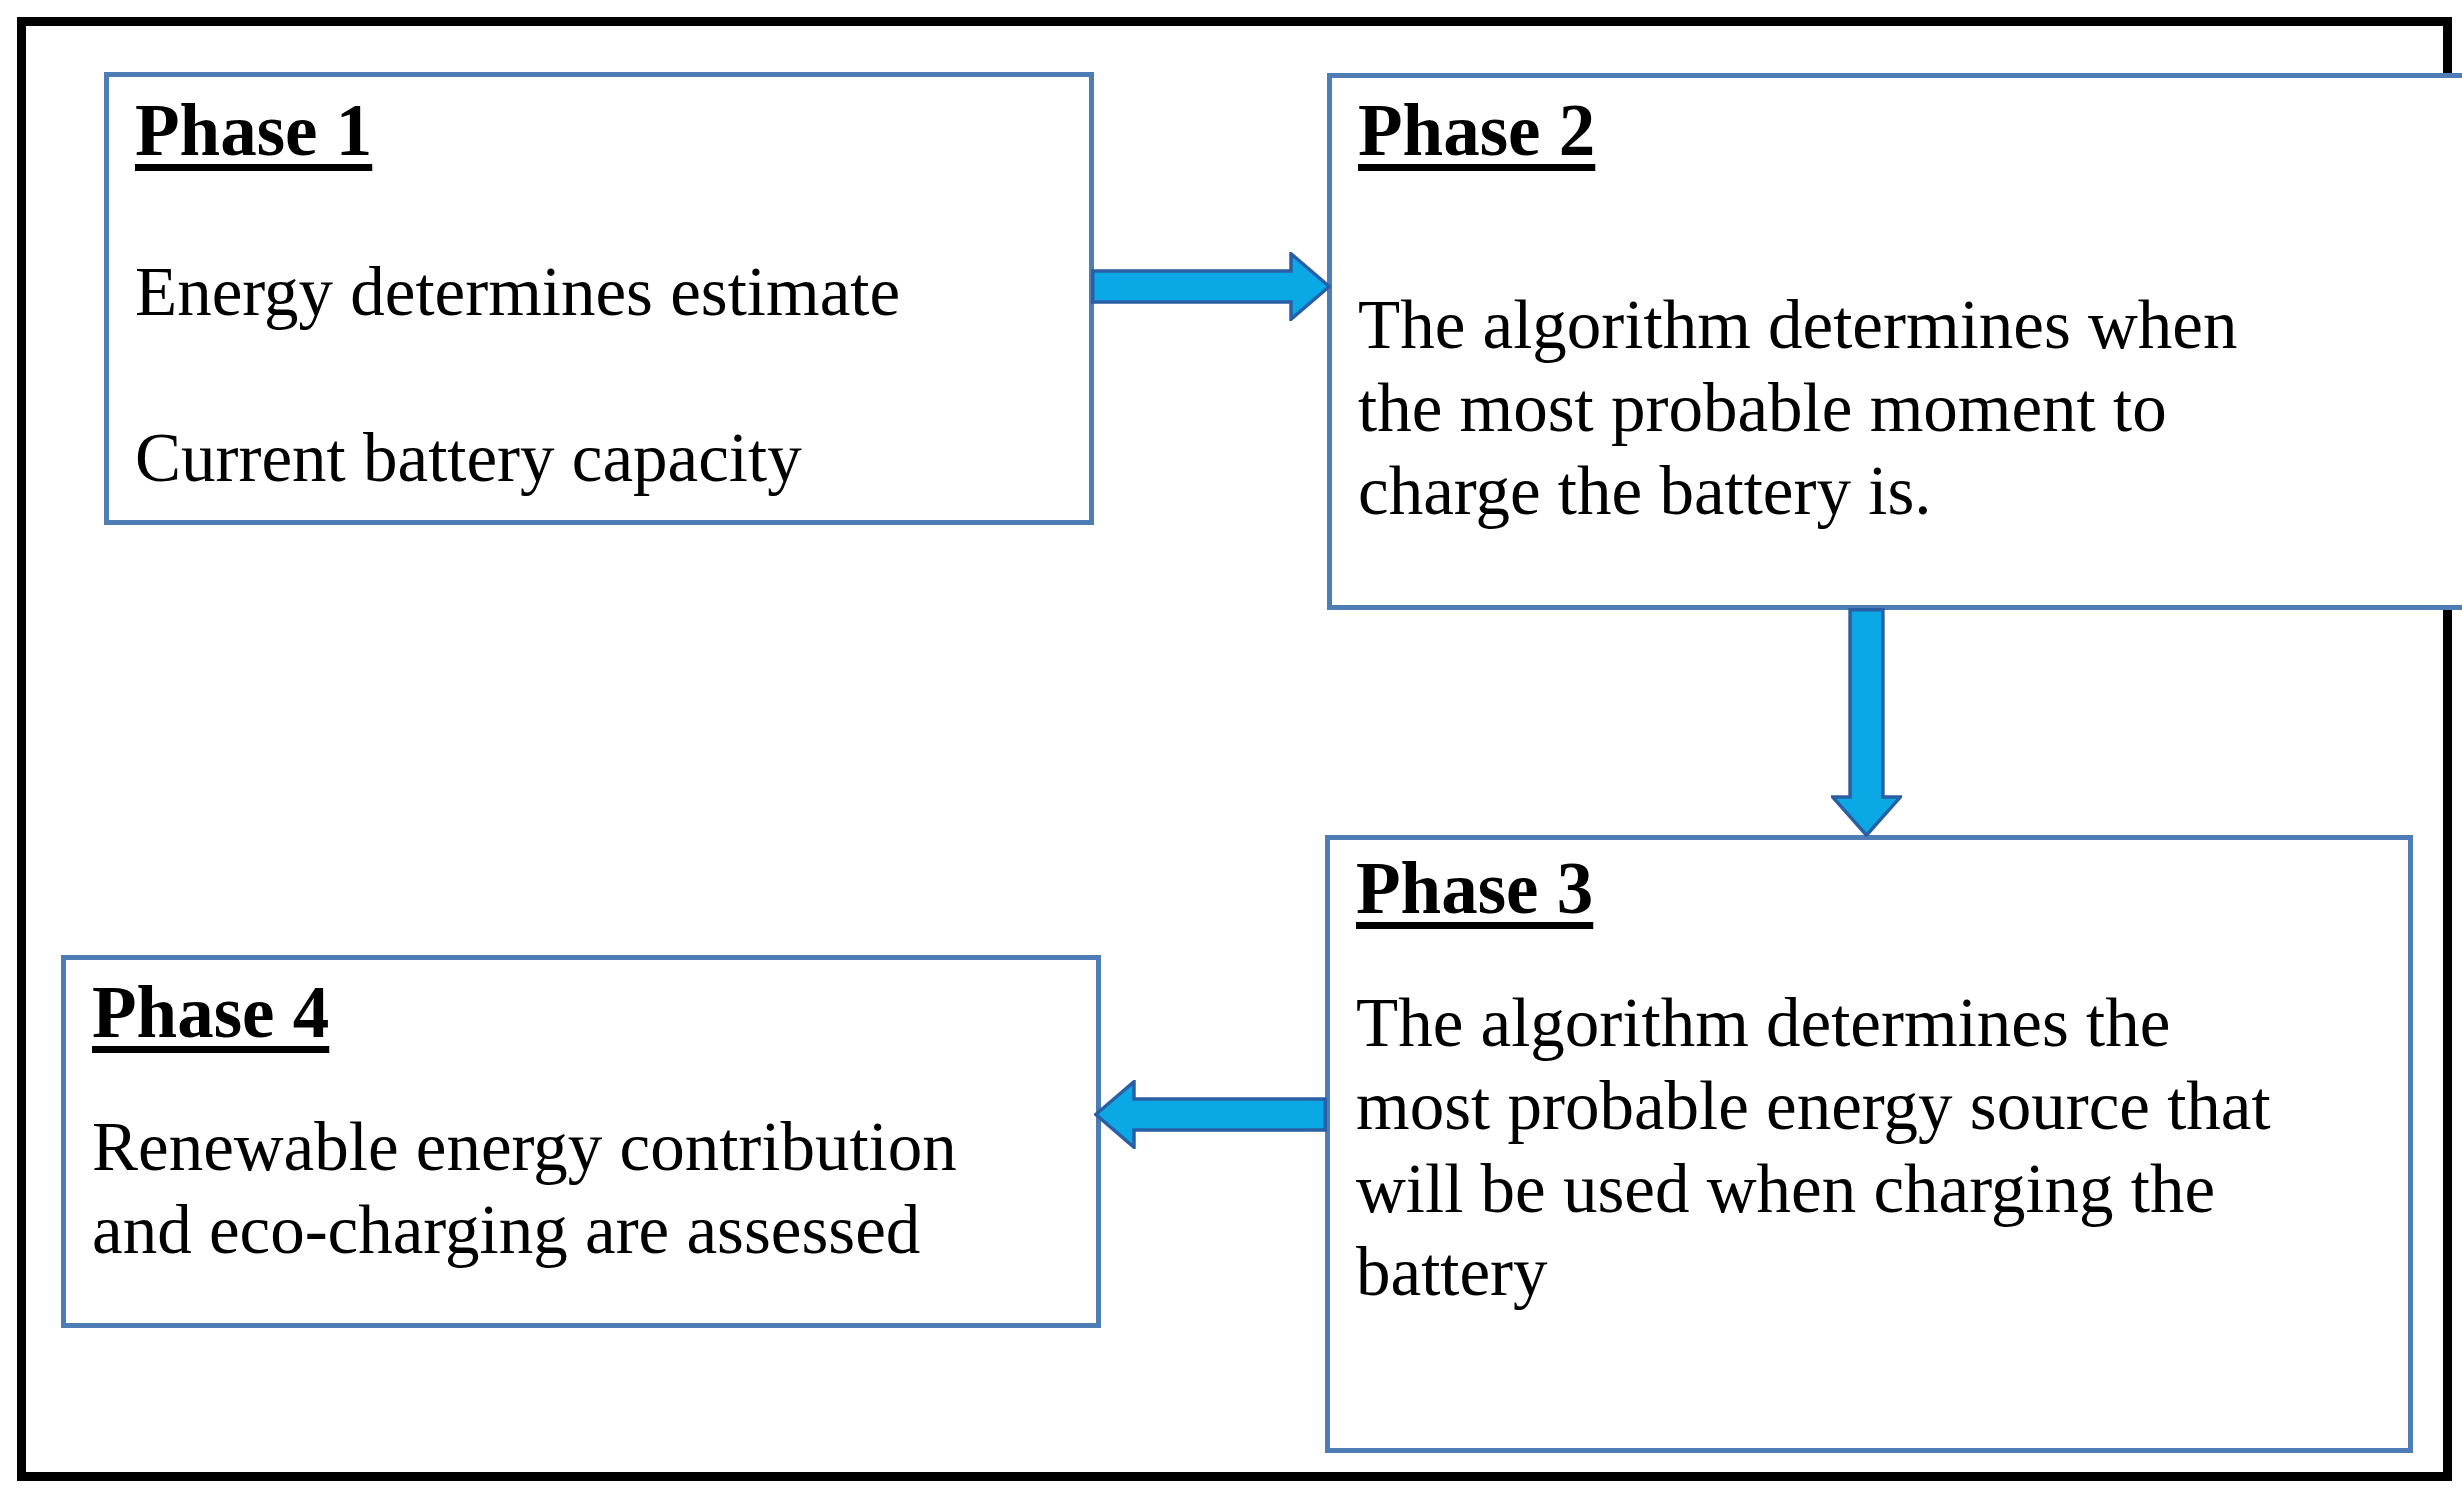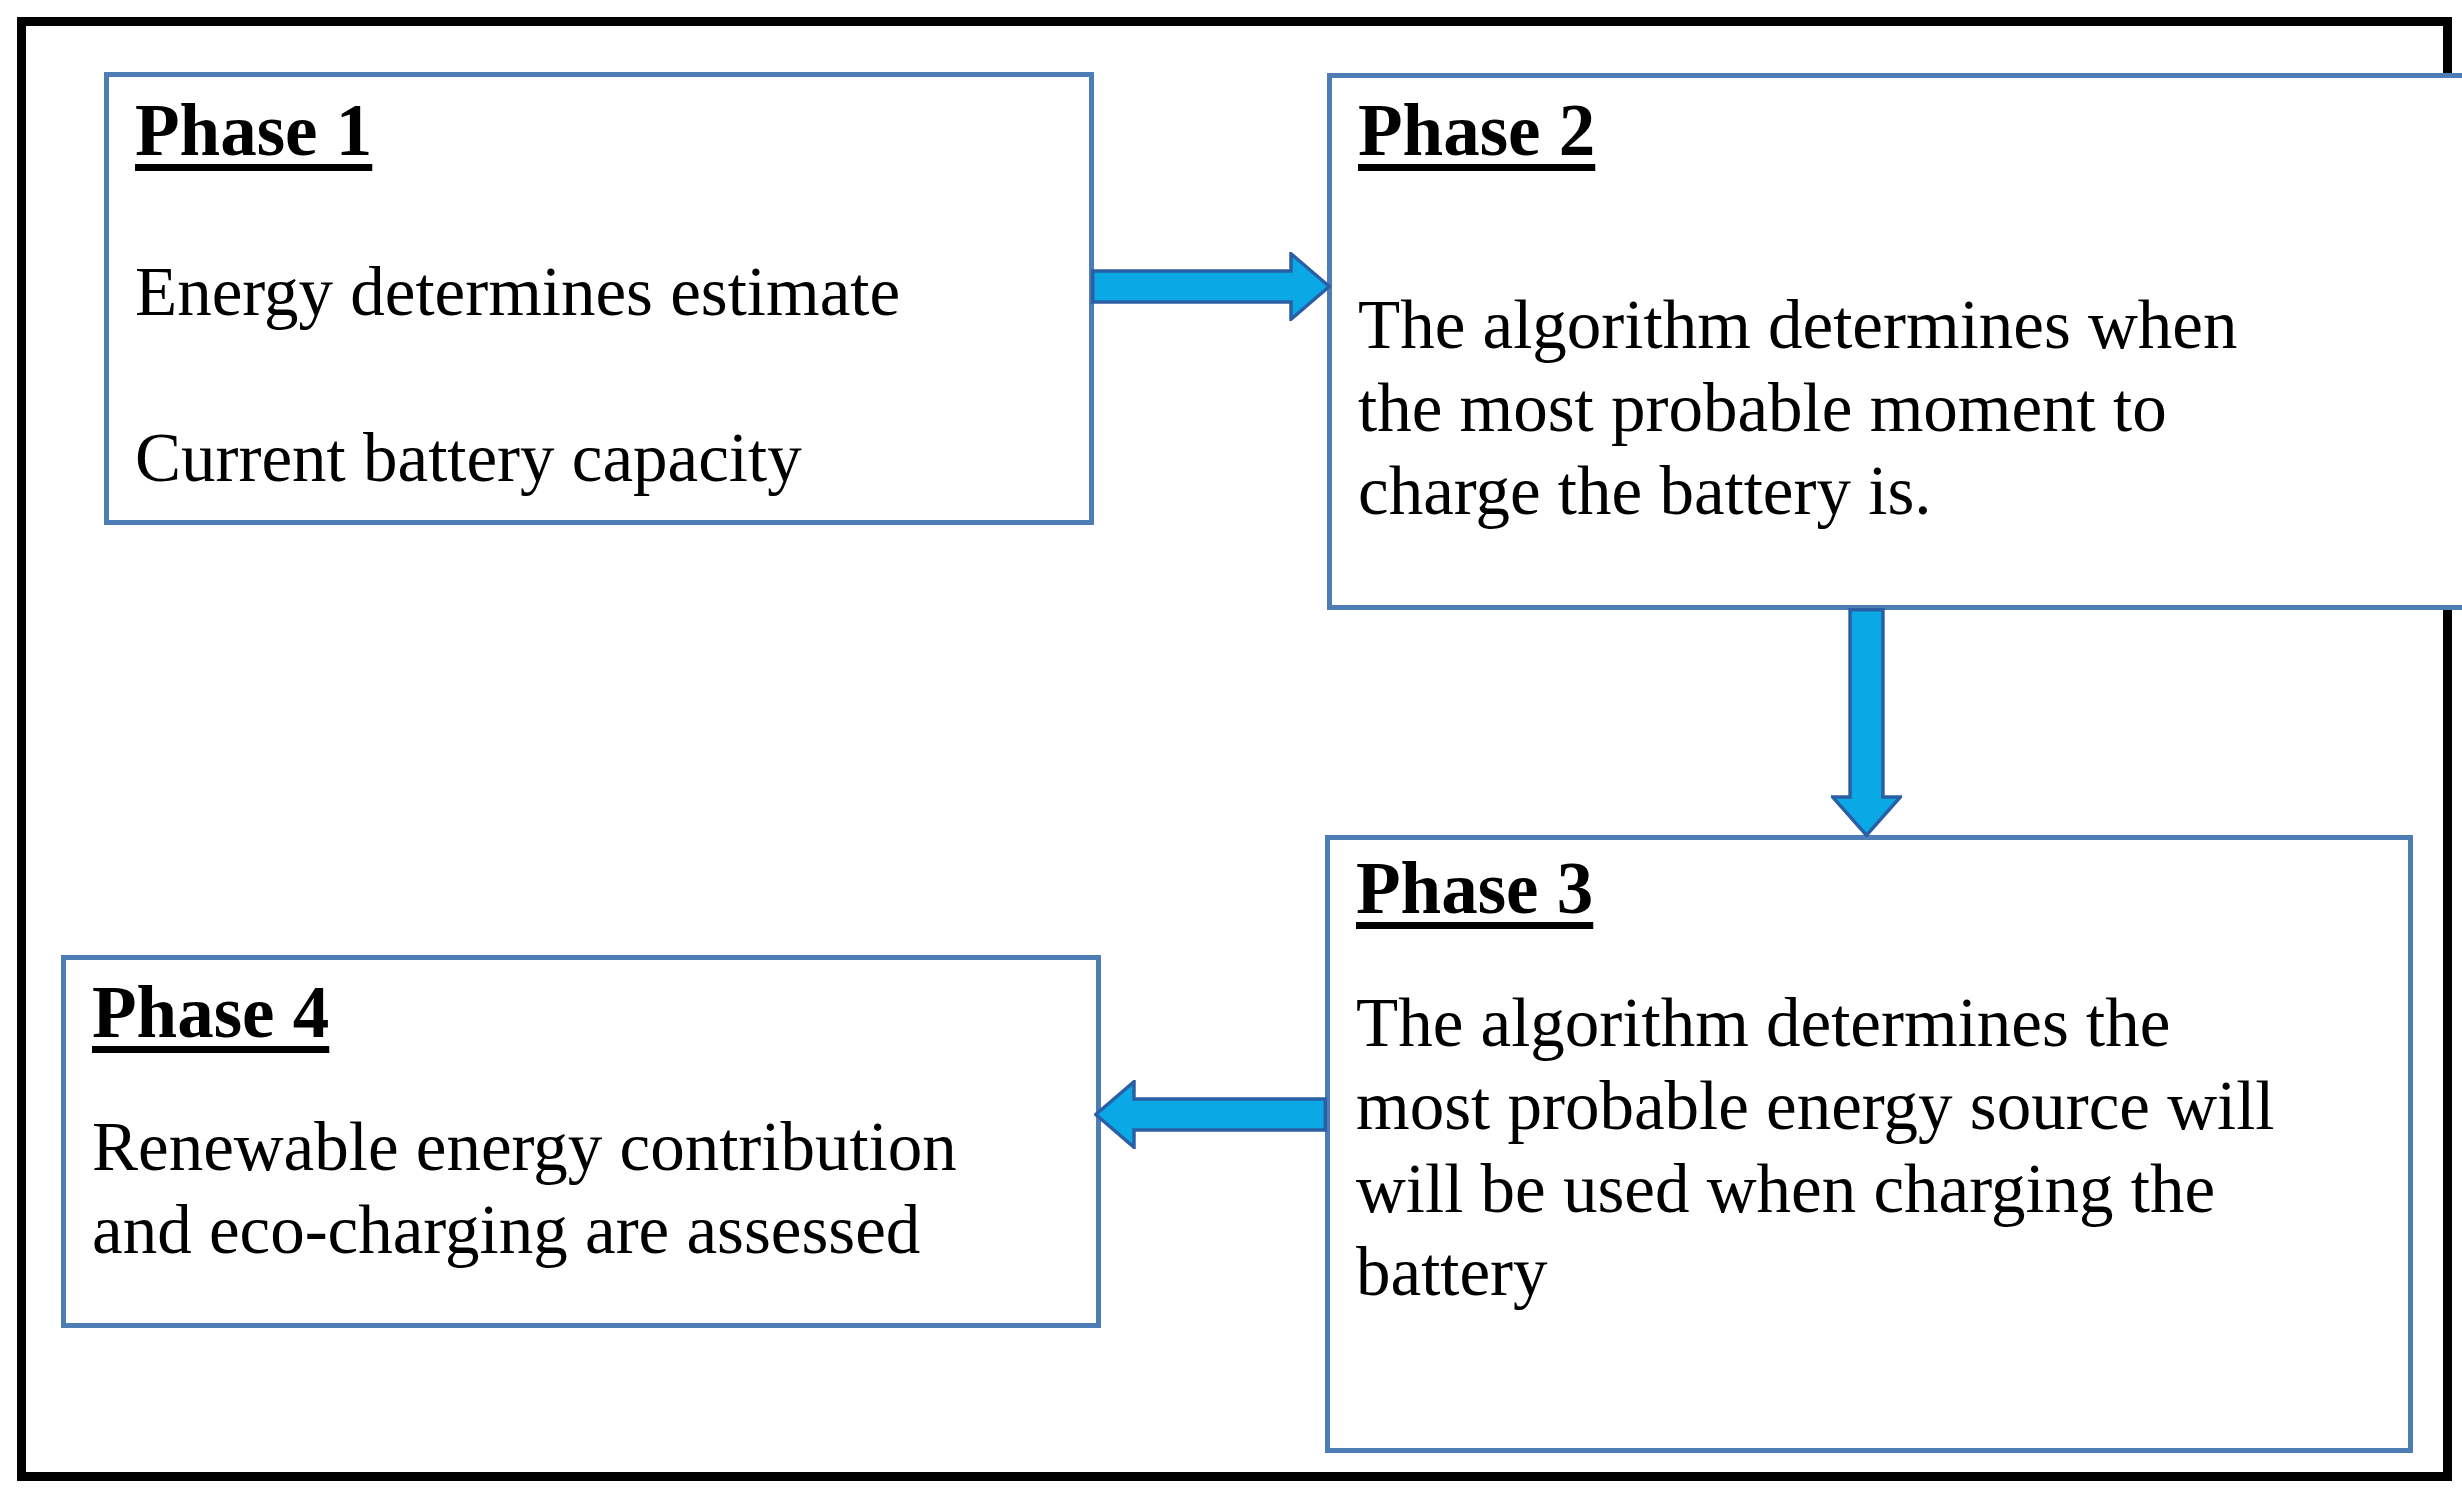--- a/index.html
+++ b/index.html
@@ -92,21 +92,21 @@
   <section class="box" id="phase2">
     <h2>Phase 2</h2>
     <p class="line l-first">The algorithm determines when</p>
     <p class="line">the most probable moment to</p>
     <p class="line">charge the battery is.</p>
   </section>
 
   <section class="box" id="phase3">
     <h2>Phase 3</h2>
     <p class="line l-first">The algorithm determines the</p>
-    <p class="line">most probable energy source will</p>
+    <p class="line">most probable energy source that</p>
     <p class="line">will be used when charging the</p>
     <p class="line">battery</p>
   </section>
 
   <section class="box" id="phase4">
     <h2>Phase 4</h2>
     <p class="line l-first">Renewable energy contribution</p>
     <p class="line">and eco-charging are assessed</p>
   </section>
 

